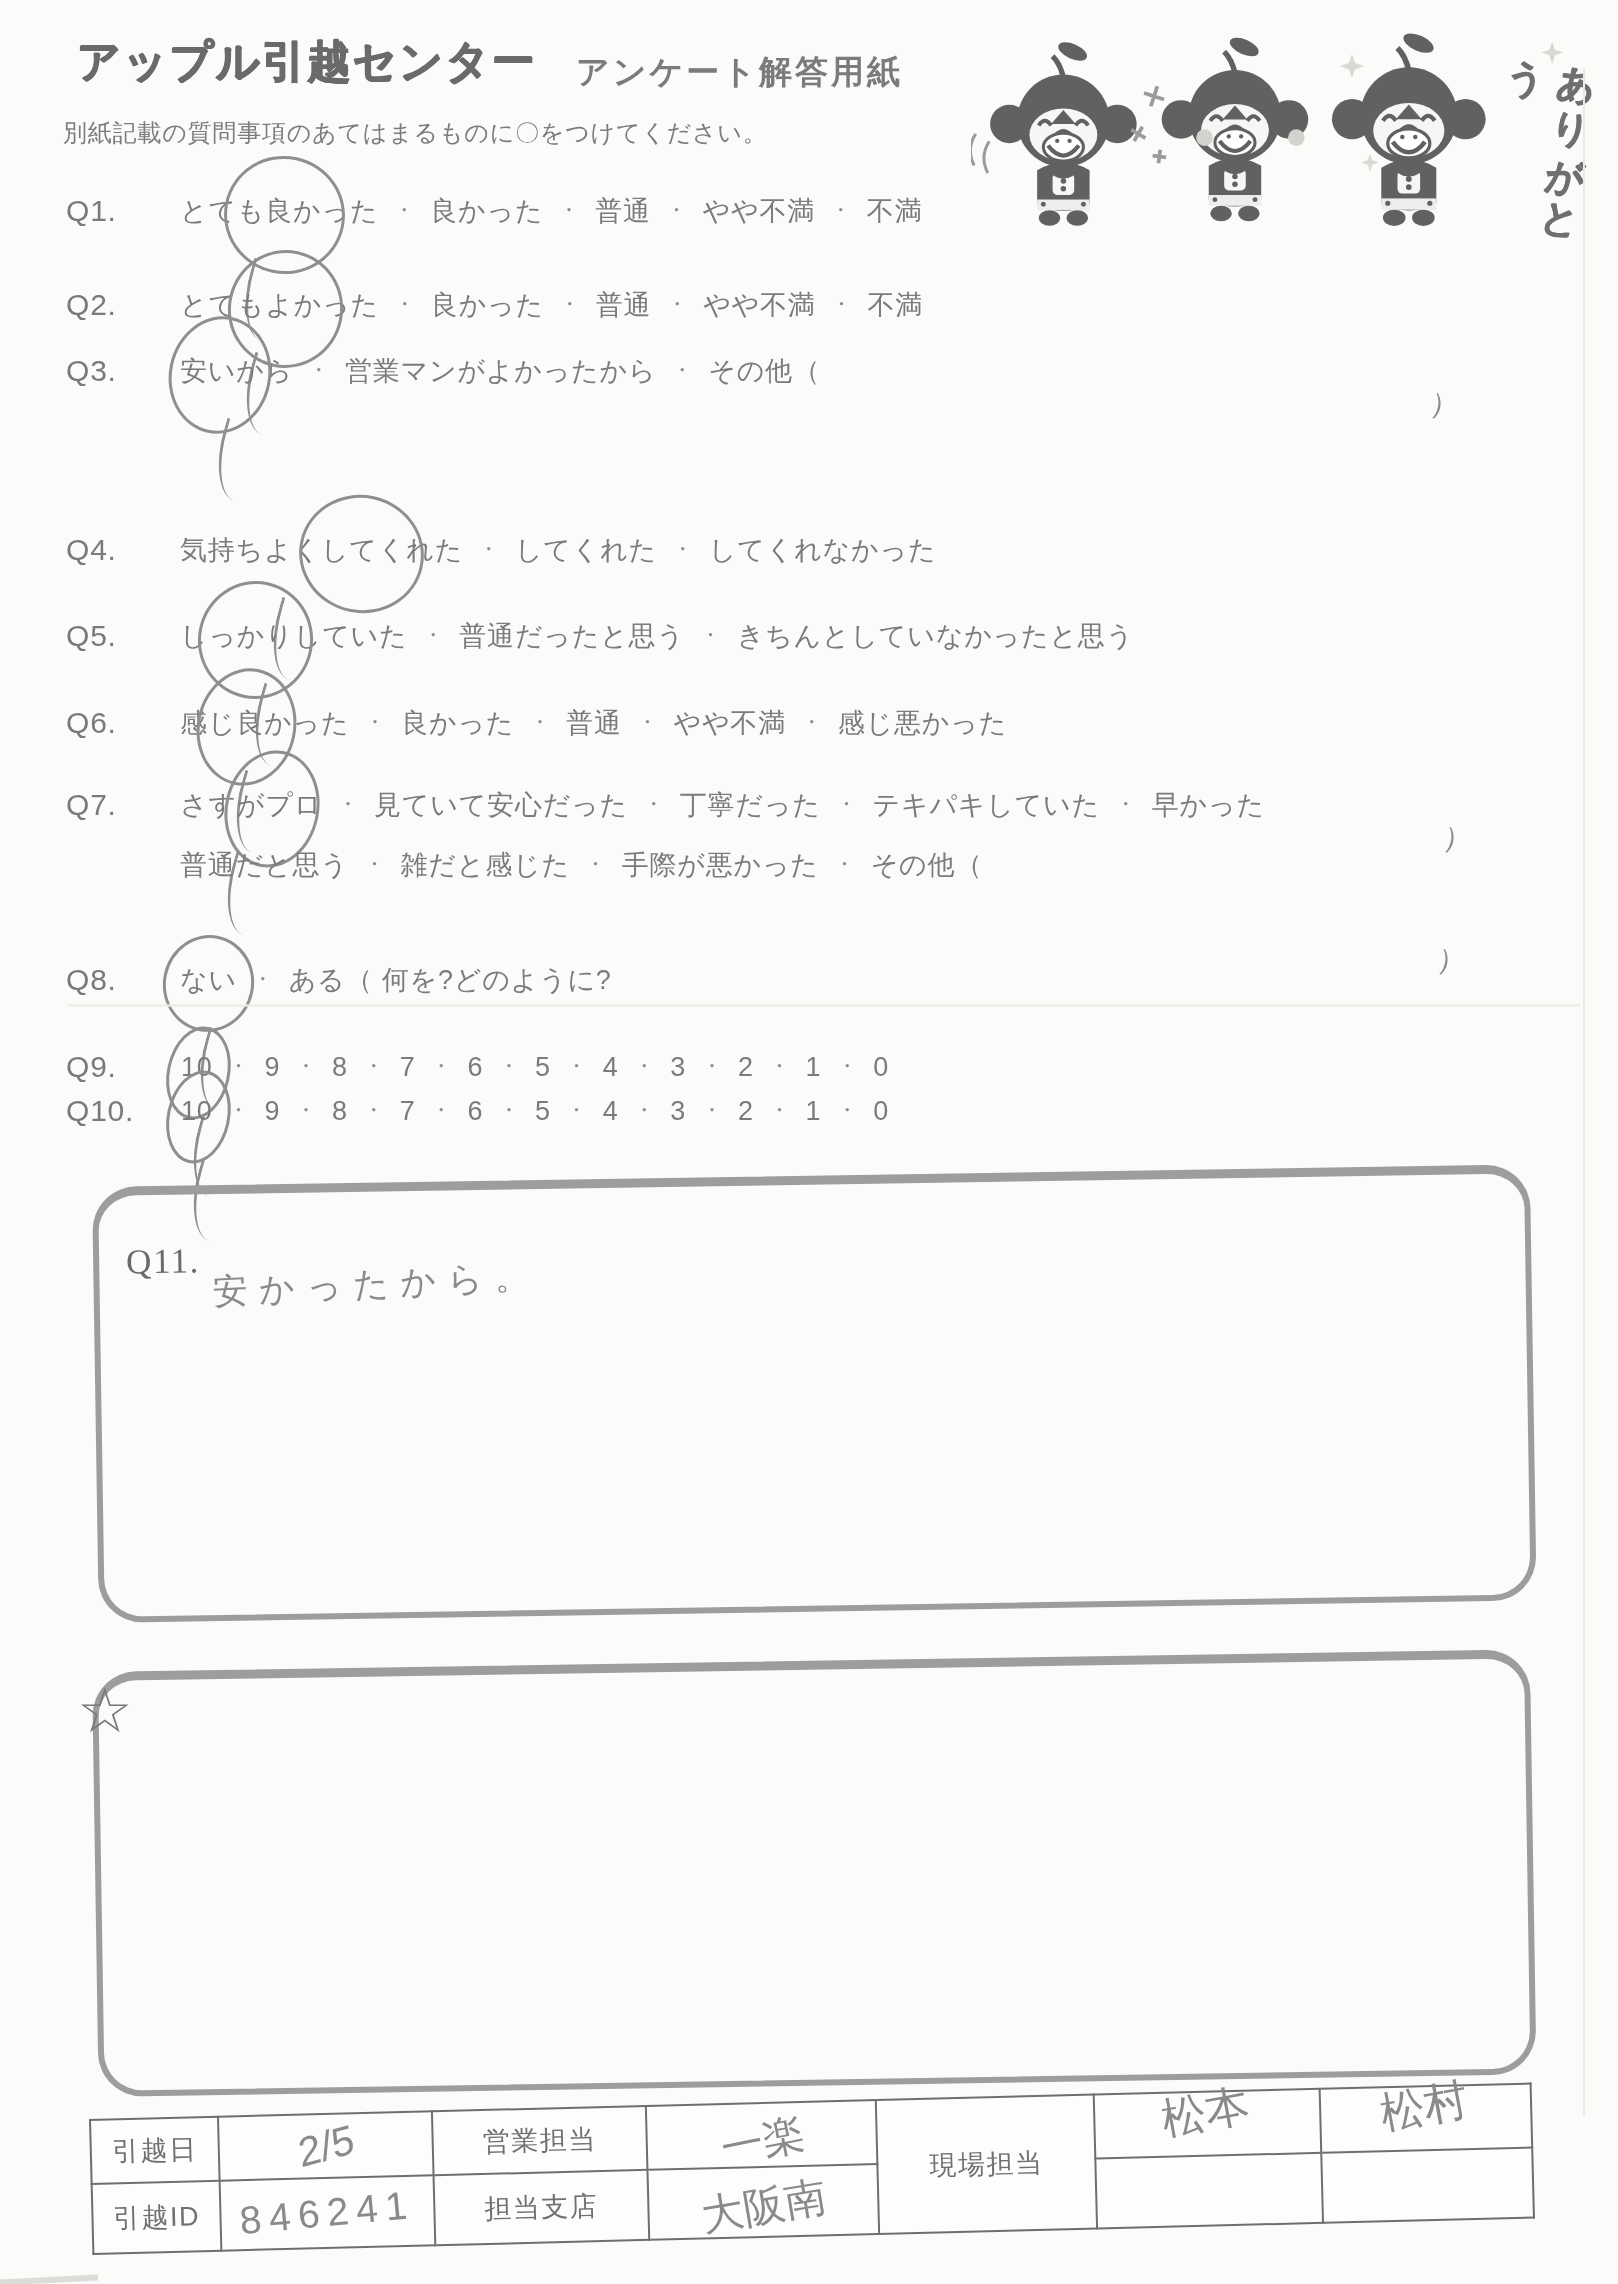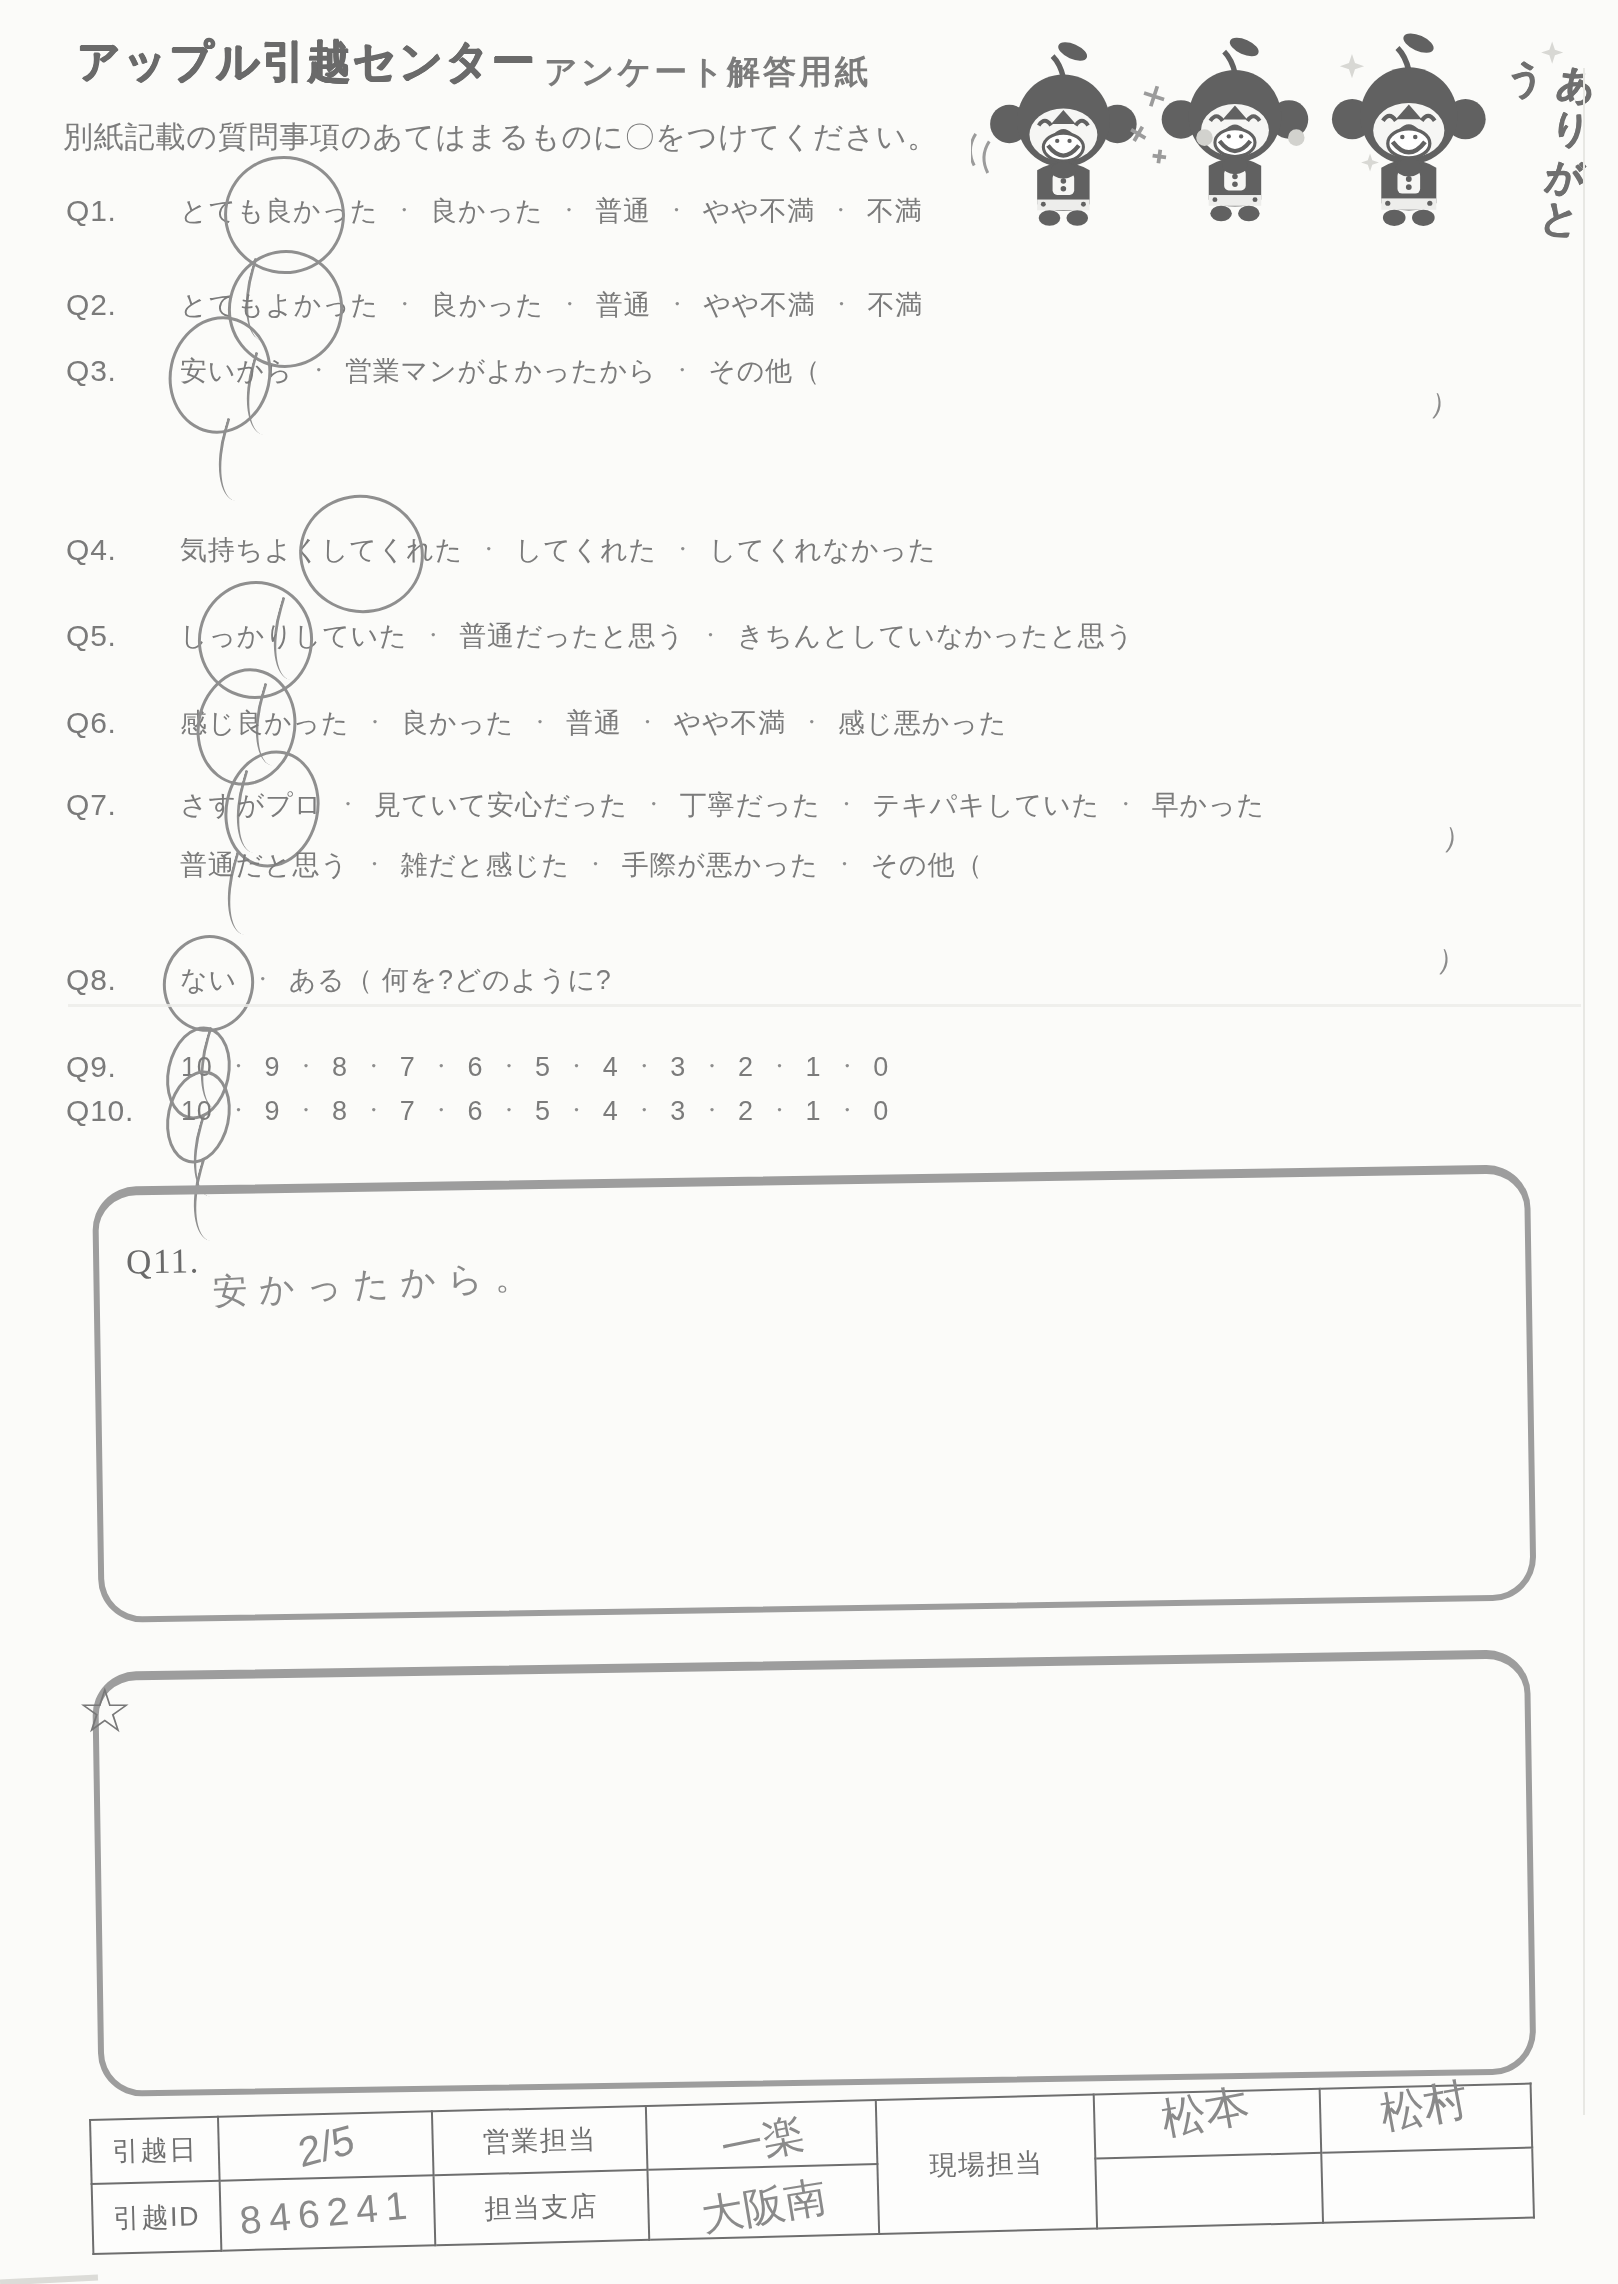--- a/index.html
+++ b/index.html
@@ -3,22 +3,22 @@
 <meta charset="utf-8">
 <style>
   html,body{margin:0;padding:0;}
   body{width:1618px;height:2284px;font-family:"Liberation Sans",sans-serif;background:#f2f2ee;}
   .sheet{position:relative;width:1618px;height:2284px;background:#fbfbf9;overflow:hidden;}
 
   
   .brand-title{position:absolute;left:77px;top:33px;font-size:43px;font-weight:bold;color:#6a6a6a;
     letter-spacing:2.3px;transform:scaleY(1.04);
     text-shadow:0.8px 0 0 #6a6a6a,-0.8px 0 0 #6a6a6a,0 0.8px 0 #6a6a6a,0 -0.8px 0 #6a6a6a;}
-  .sheet-title{position:absolute;left:544px;top:50px;font-size:33px;font-weight:bold;color:#7b7b7b;letter-spacing:3px;}
-  .instruction{position:absolute;left:63px;top:117px;font-size:30px;color:#7c7c7c;letter-spacing:0.8px;}
+  .sheet-title{position:absolute;left:576px;top:50px;font-size:33px;font-weight:bold;color:#7b7b7b;letter-spacing:3px;}
+  .instruction{position:absolute;left:63px;top:117px;font-size:24px;color:#7c7c7c;letter-spacing:0.8px;}
 
   .mascots{position:absolute;left:971px;top:21px;width:625px;height:222px;}
   .thanks{position:absolute;left:521px;top:13.5px;writing-mode:vertical-rl;font-size:38px;font-weight:bold;
     color:#6f6f6f;transform:rotate(7deg);letter-spacing:3px;
     text-shadow:0.8px 0 0 #6f6f6f,0 0.8px 0 #6f6f6f;}
 
   
   .question{position:absolute;left:66px;width:1498px;}
   .q1{top:192px}.q2{top:286px}.q3{top:352px}.q4{top:531px}.q5{top:617px}
   .q6{top:704px}.q7{top:786px}.q8{top:961px}.q9{top:1048px}.q10{top:1092px}

